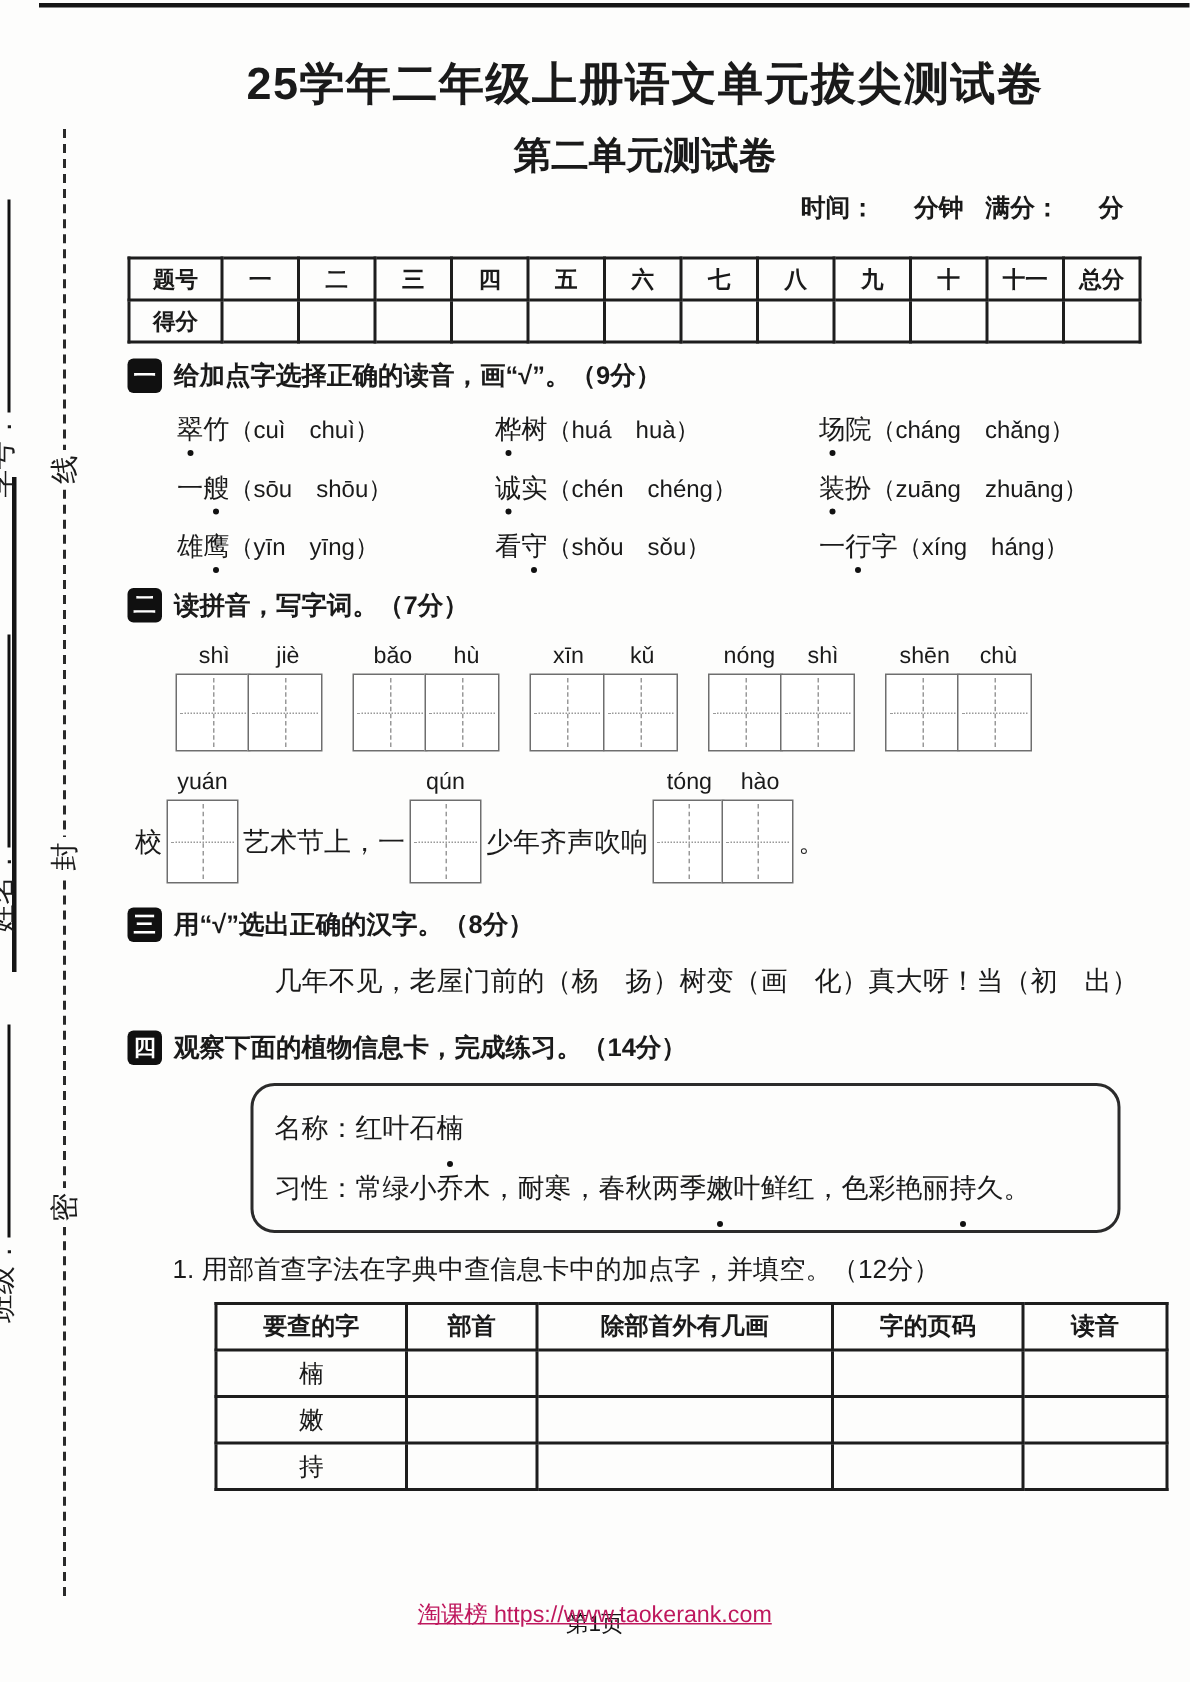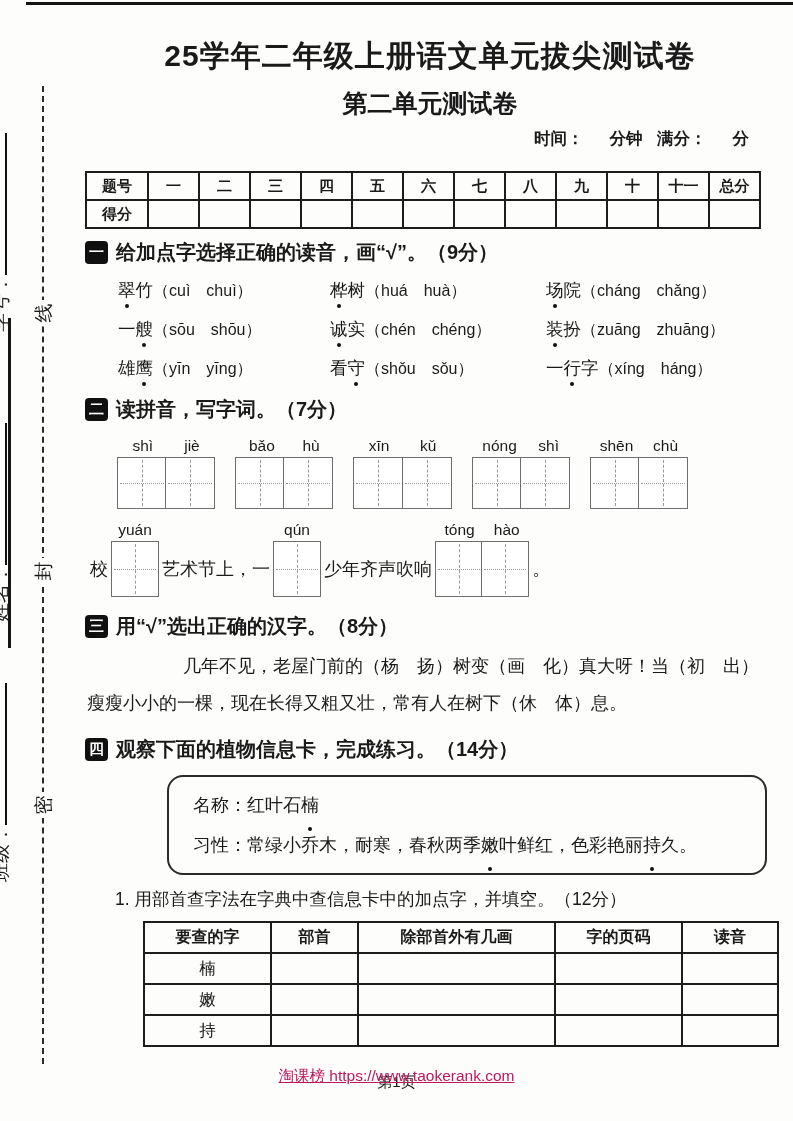--- a/index.html
+++ b/index.html
@@ -26,21 +26,21 @@
   .meta .gap2{display:inline-block;width:10px;}
 
   table.score{border-collapse:collapse;margin-top:21px;width:676px;table-layout:fixed;}
   table.score td{border:2px solid #1d1d1d;height:26px;text-align:center;font-size:15px;font-weight:bold;padding:0;}
   table.score td.lbl{width:60px;}
 
   
   .sec-head{display:flex;align-items:center;margin-top:10px;}
   .sec-badge{width:23px;height:23px;background:#101010;color:#fff;border-radius:4px;flex:0 0 23px;
       display:flex;align-items:center;justify-content:center;font-size:15px;font-weight:bold;margin-right:8px;}
-  .sec-title{font-size:20px;font-weight:bold;}
+  .sec-title{font-size:17px;font-weight:bold;}
 
   
   .s1-grid{display:grid;grid-template-columns:212px 216px auto;margin:12px 0 0 33px;row-gap:15px;font-size:17.5px;}
   .dc{position:relative;display:inline-block;}
   .dc.dot::after{content:"";position:absolute;left:50%;bottom:-6px;width:4px;height:4px;border-radius:50%;
       background:#111;transform:translateX(-50%);}
   .py{font-size:16px;}
 
   
   .tz{width:50px;height:52px;border:1.8px solid #6e6e6e;position:relative;background:#fff;box-sizing:border-box;}
@@ -53,21 +53,21 @@
   .s2-sentence{display:flex;align-items:center;margin:12px 0 0 2px;font-size:18px;}
   .s2-sentence .txt{margin:0 3px;padding-top:20px;}
   .s2-sentence .tz{width:48px;height:56px;}
 
   
   .para{margin:8px 0 0 2px;font-size:18px;line-height:37px;}
   .para .ln.indent{text-indent:96px;}
 
   
   .card{margin:12px 0 0 82px;width:548px;border:2px solid #2b2b2b;border-radius:16px;
-      padding:8px 24px;font-size:18px;line-height:40px;}
+      padding:8px 14px;font-size:18px;line-height:40px;}
   .subq{margin:12px 0 0 30px;font-size:17.5px;}
   table.lookup{border-collapse:collapse;margin:10px 0 0 58px;width:624px;table-layout:fixed;border-radius:27px;}
   table.lookup td,table.lookup th{border:2px solid #1d1d1d;height:29px;text-align:center;padding:0;}
   table.lookup th{font-size:16px;font-weight:bold;}
   table.lookup td{font-size:16.5px;}
 
   
   .watermark{position:absolute;top:1066px;left:50%;transform:translateX(-50%);
       color:#be185d;font-size:15.5px;white-space:nowrap;z-index:2;text-decoration:underline;}
   .pagenum{position:absolute;top:1073px;left:50%;transform:translateX(-50%);
@@ -242,21 +242,20 @@
         </div>
         <span class="txt">。</span>
       </div>
 
     <div class="sec-head" style="margin-top:16px">
       <span class="sec-badge">三</span>
       <span class="sec-title">用“√”选出正确的汉字。（8分）</span>
     </div>
     <div class="para" id="s3-para">
         <div class="ln indent">几年不见，老屋门前的（杨　扬）树变（画　化）真大呀！当（初　出）</div>
-        <div class="ln">瘦瘦小小的一棵，现在长得又粗又壮，常有人在树下（休　体）息。</div>
       </div>
 
     <div class="sec-head" style="margin-top:14px">
       <span class="sec-badge">四</span>
       <span class="sec-title">观察下面的植物信息卡，完成练习。（14分）</span>
     </div>
     <div class="card" id="plant-card">
         <div class="card-line"><span class="dc">名称：红叶石</span><span class="dc dot">楠</span></div>
         <div class="card-line"><span class="dc">习性：常绿小乔木，耐寒，春秋两季</span><span class="dc dot">嫩</span><span class="dc">叶鲜红，色彩艳丽</span><span class="dc dot">持</span><span class="dc">久。</span></div>
       </div>

